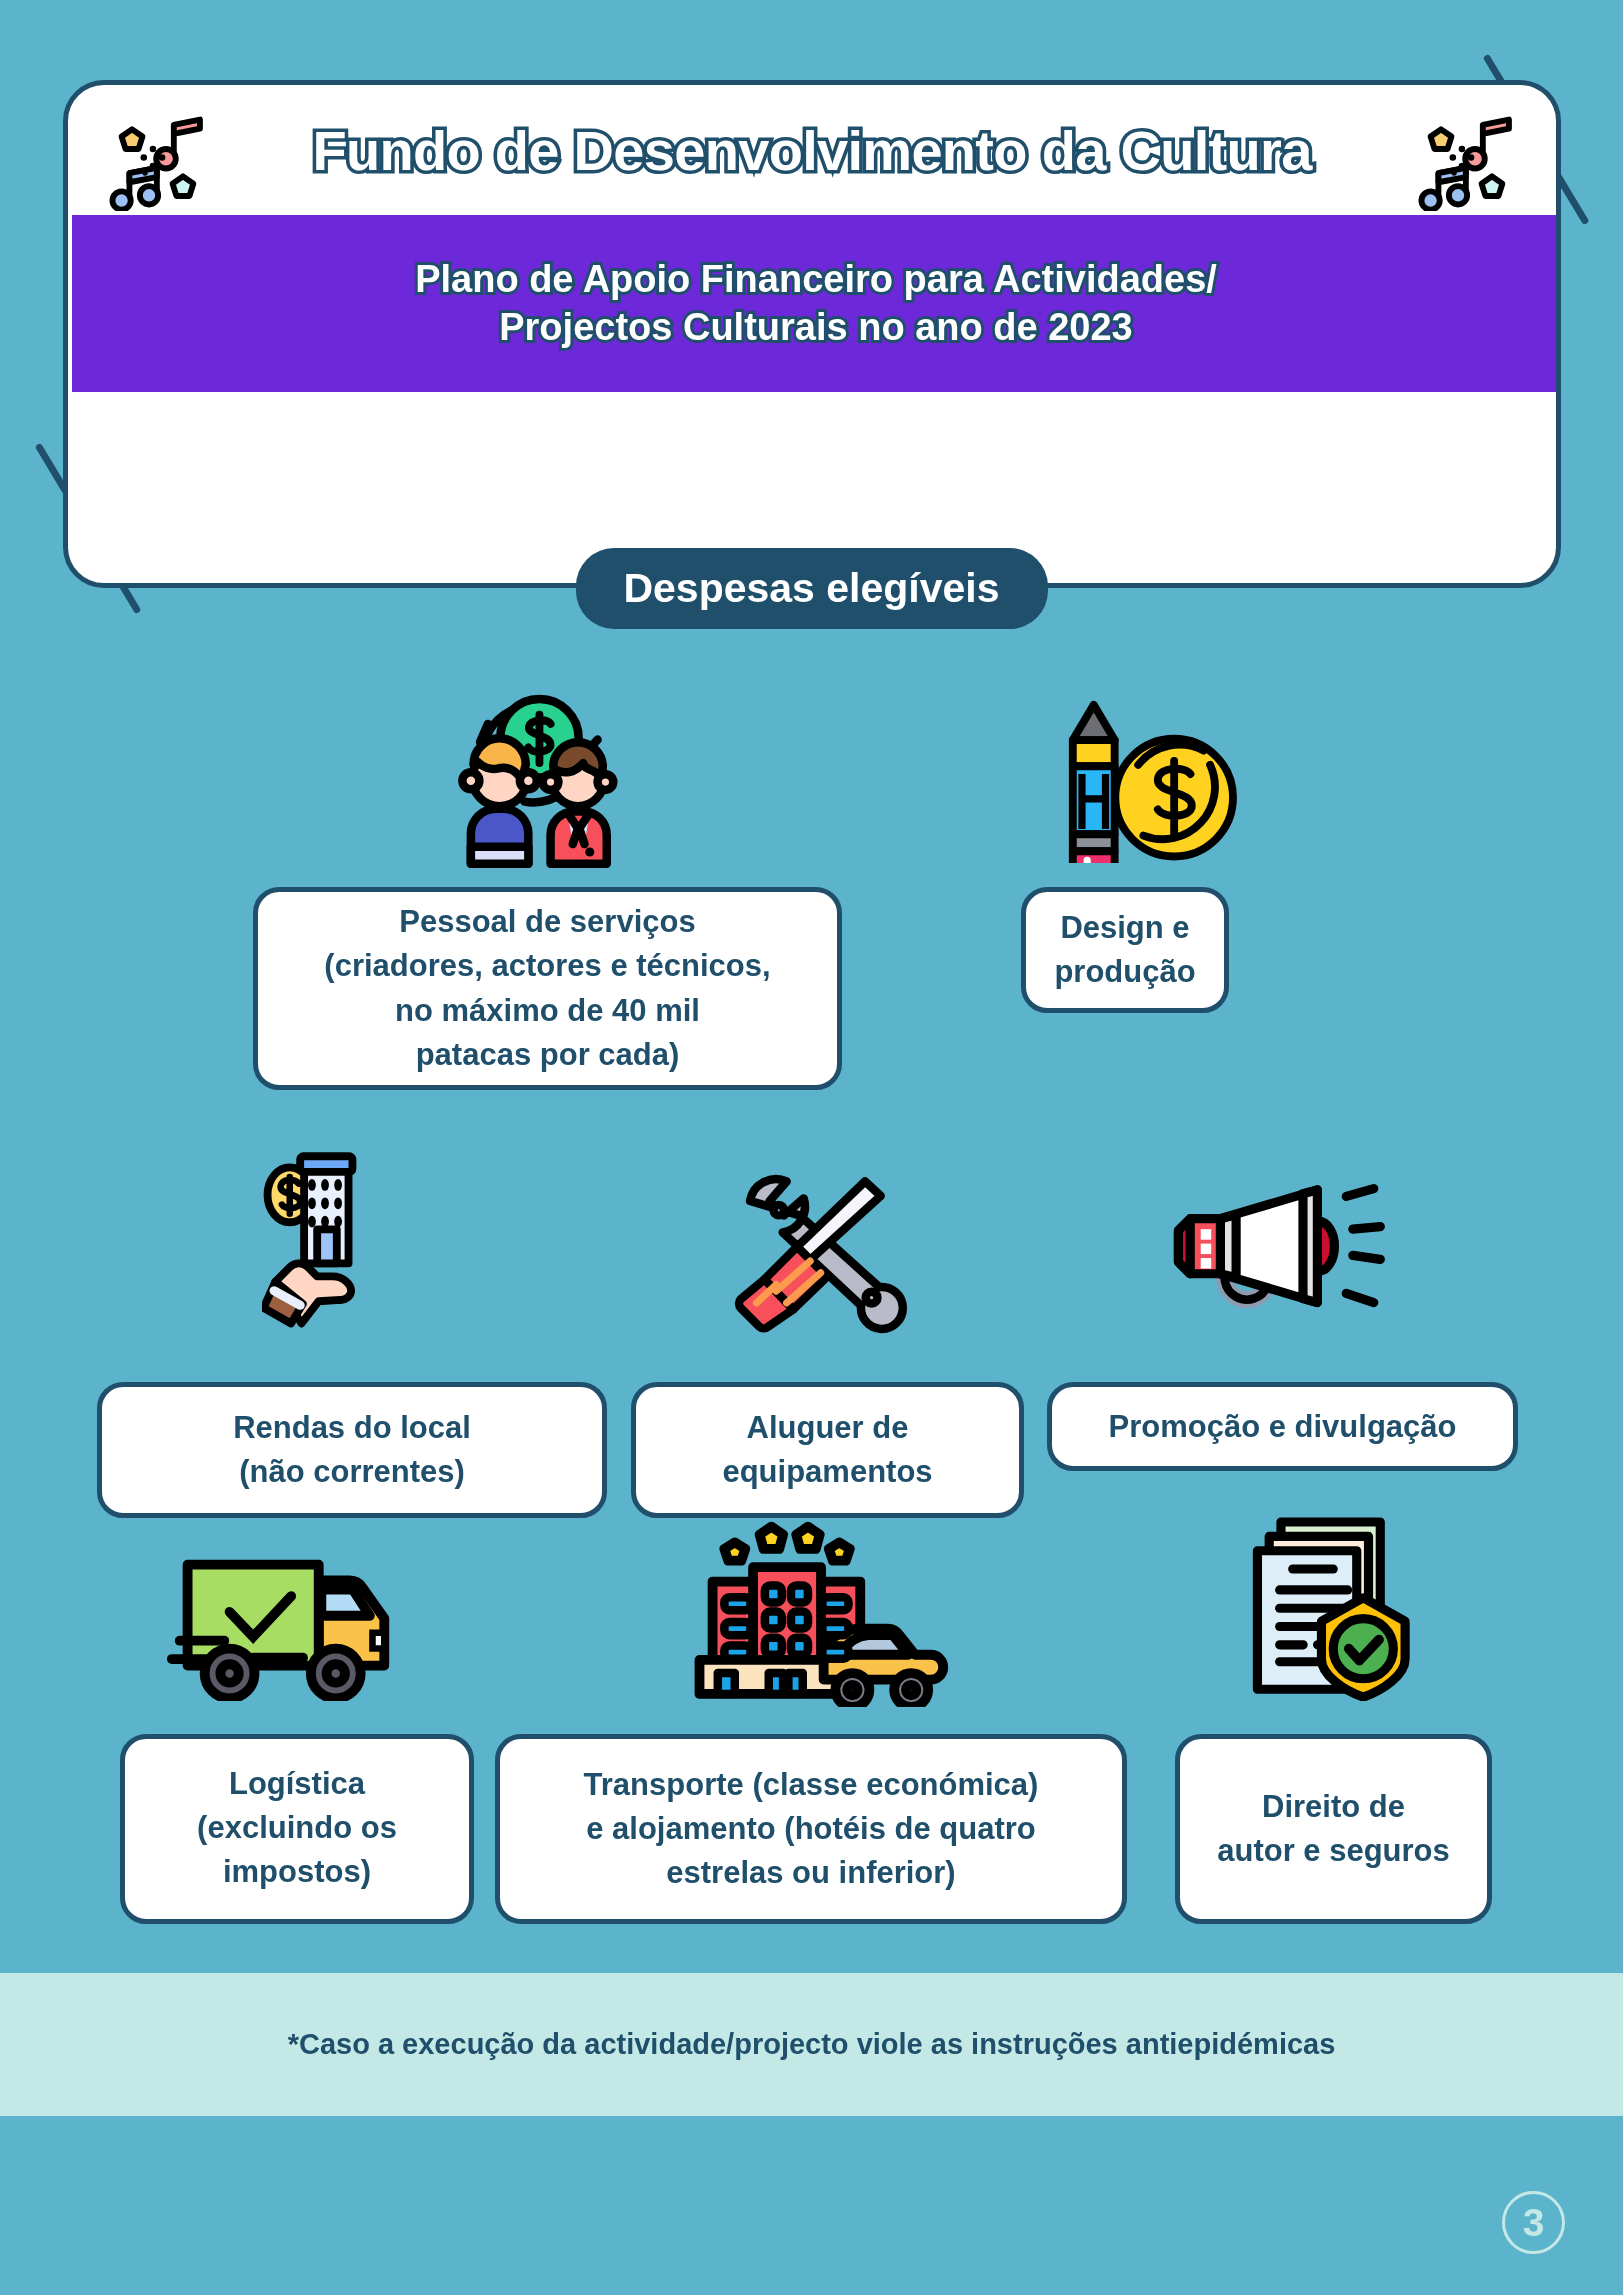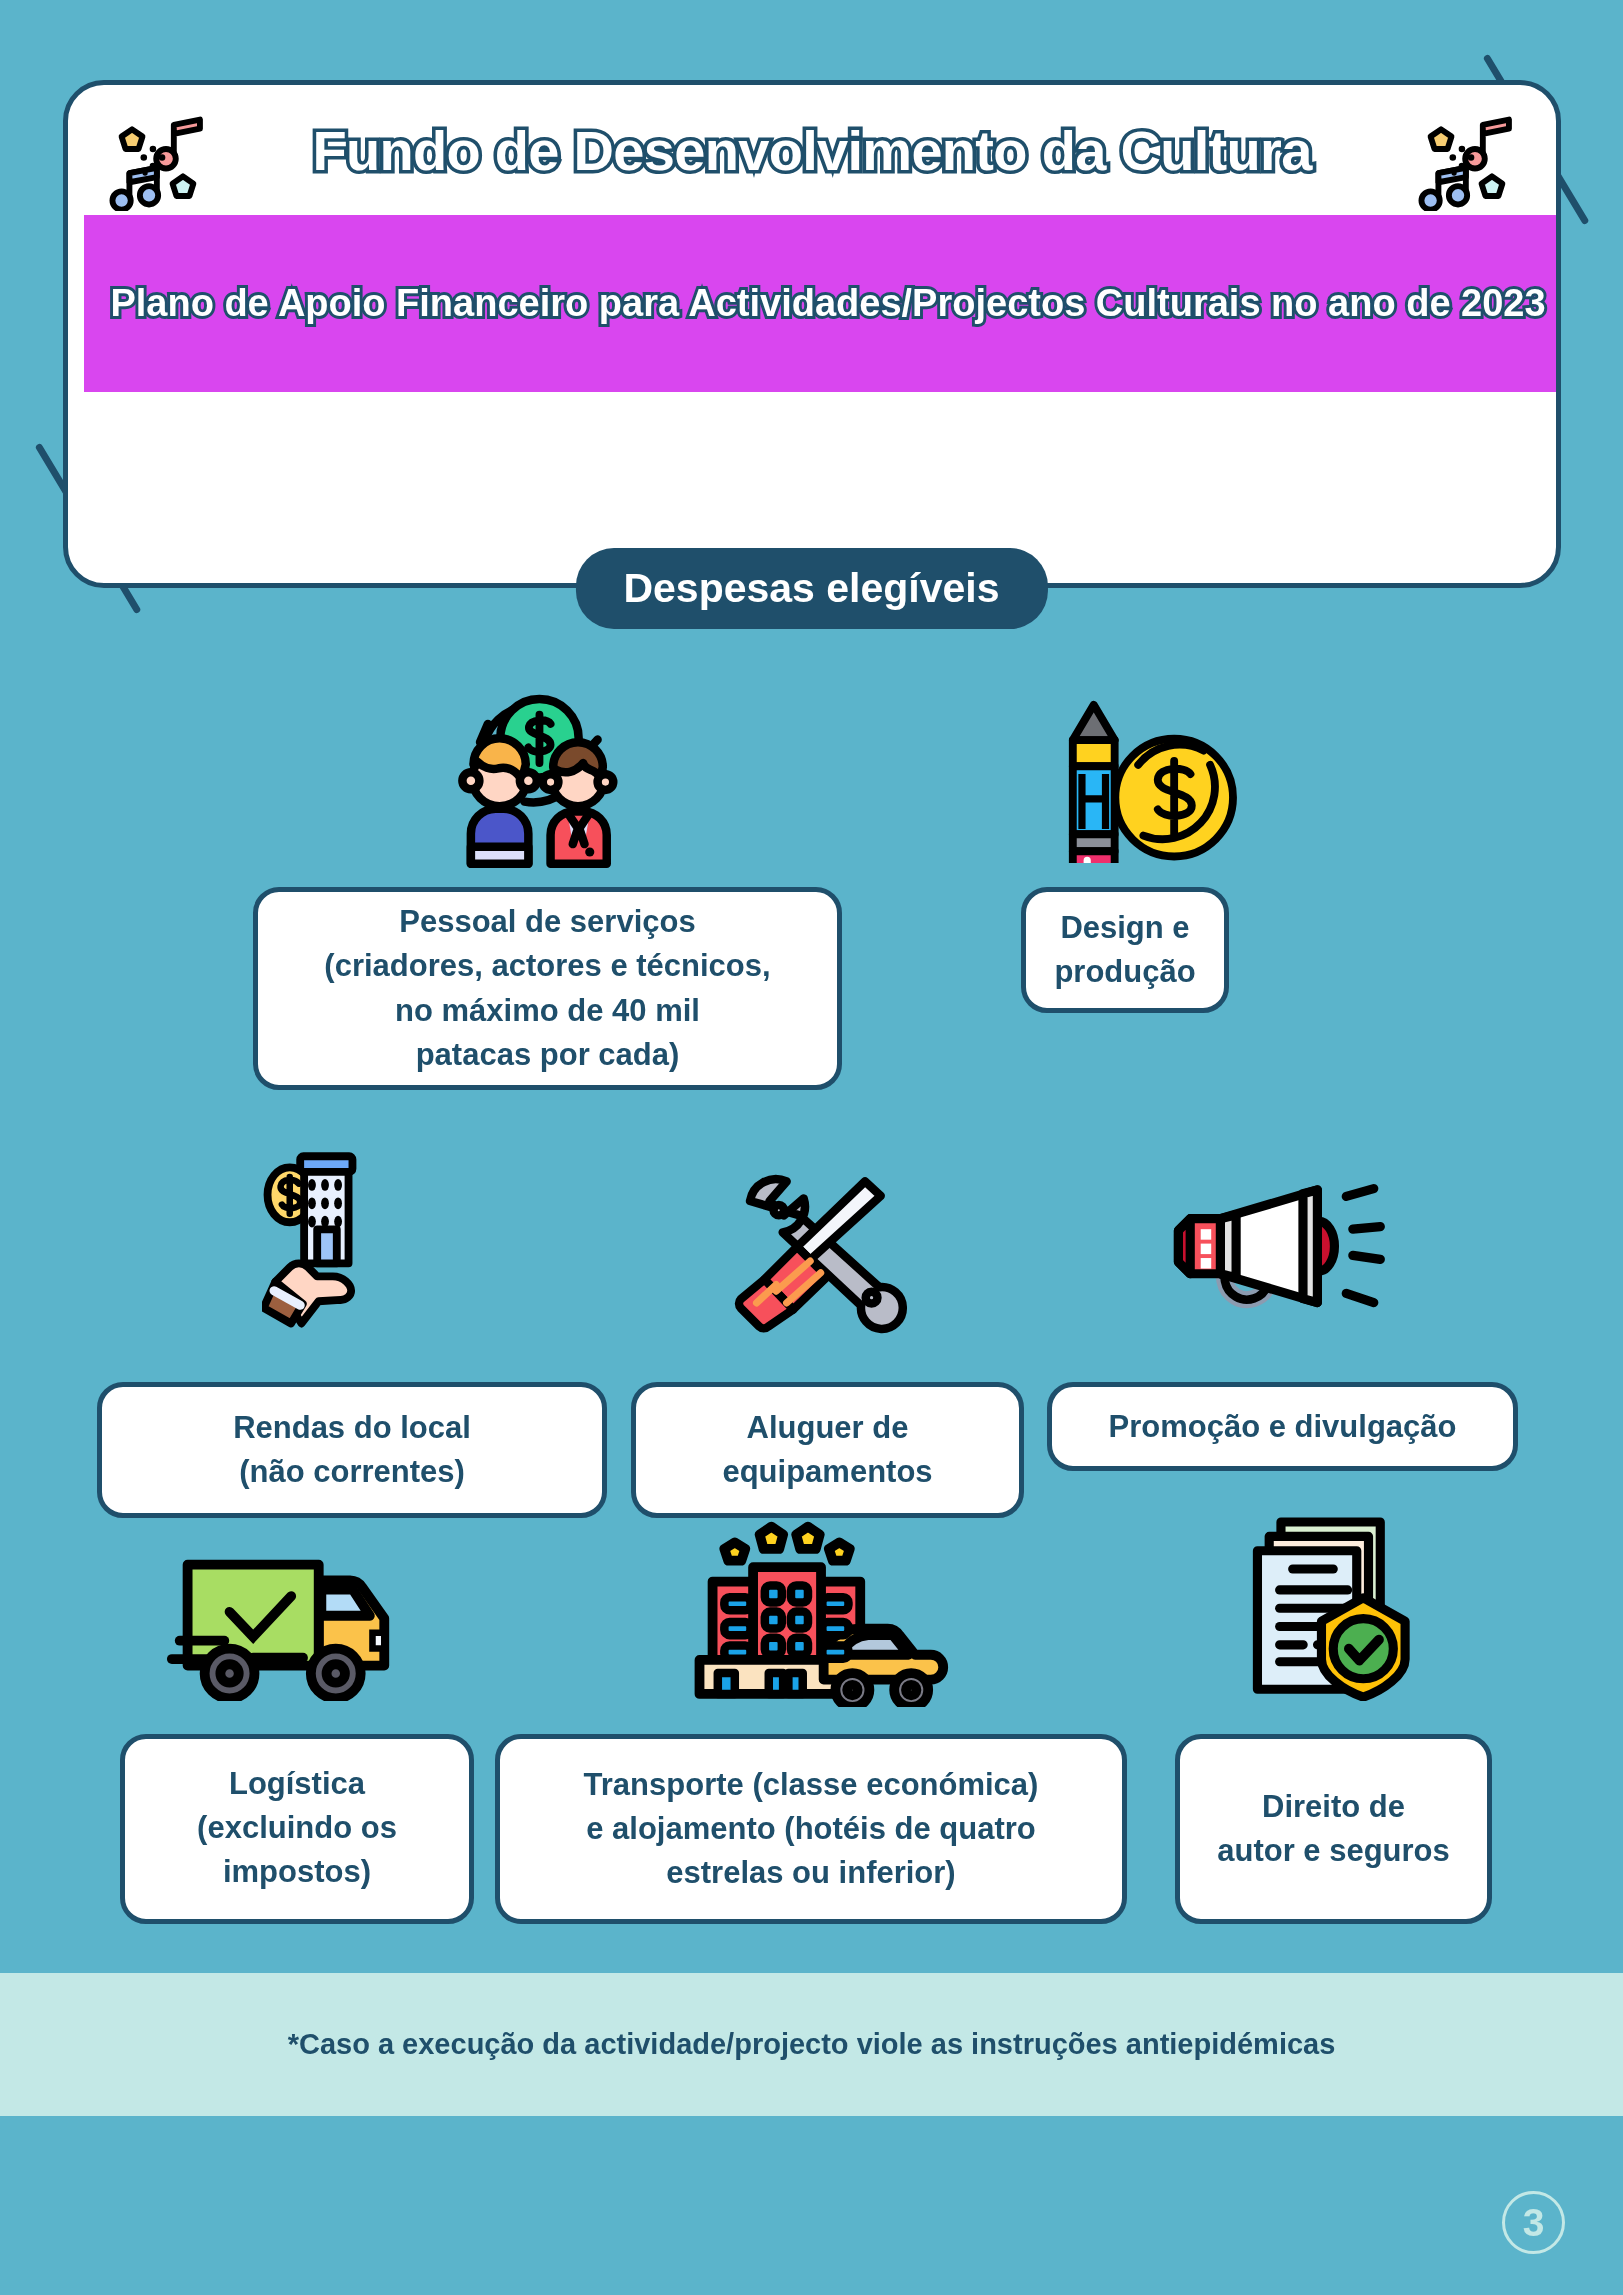--- a/index.html
+++ b/index.html
@@ -40,26 +40,26 @@
     position: absolute;
     left: 0; top: 0;
     width: 100%;
     height: 130px;
     display: flex;
     align-items: center;
     justify-content: center;
   }
   .header-sub-zone {
     position: absolute;
-    left: 16px; top: 130px;
+    left: 4px; top: 130px;
     width: 100%;
     height: 177px;
-    background: #d946ef;
+    background: #6d28d9;
     display: flex;
-    flex-direction: row;
+    flex-direction: column;
     align-items: center;
     justify-content: center;
   }
   .title-text {
     font-size: 56px;
     font-weight: bold;
     color: #ffffff;
     letter-spacing: -0.7px;
     white-space: nowrap;
     -webkit-text-stroke: 7.2px #1f4f6b;

